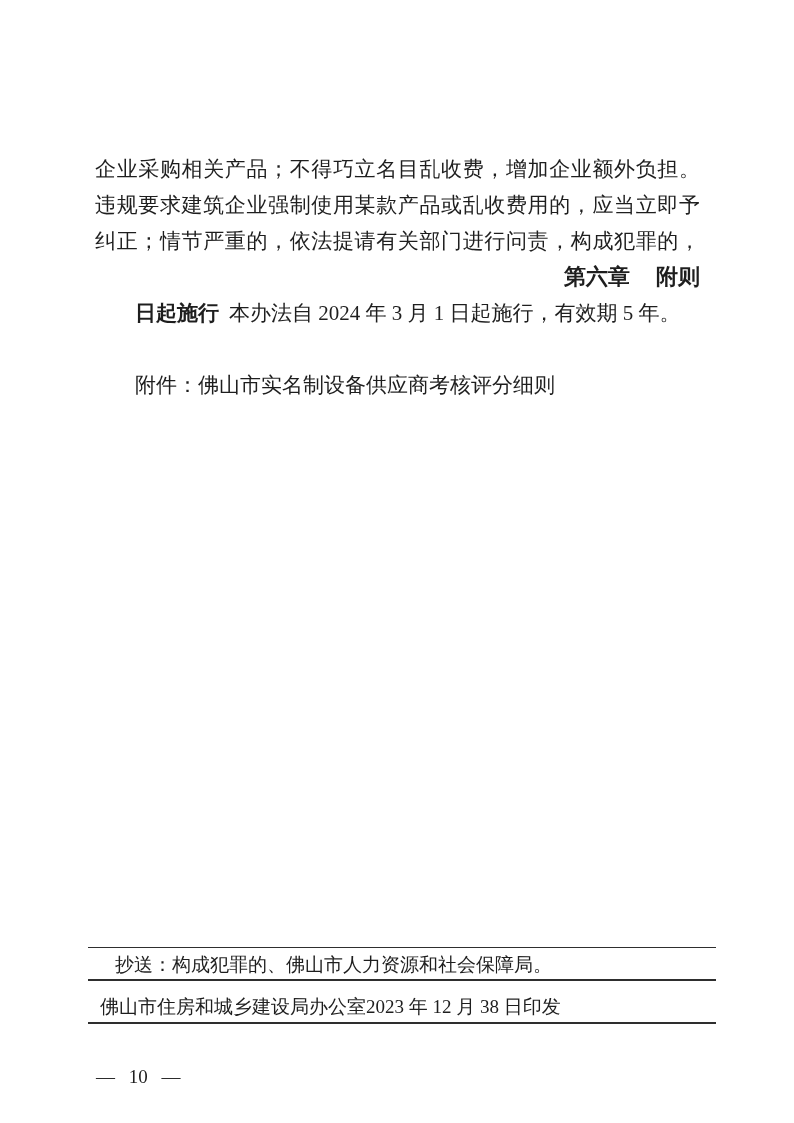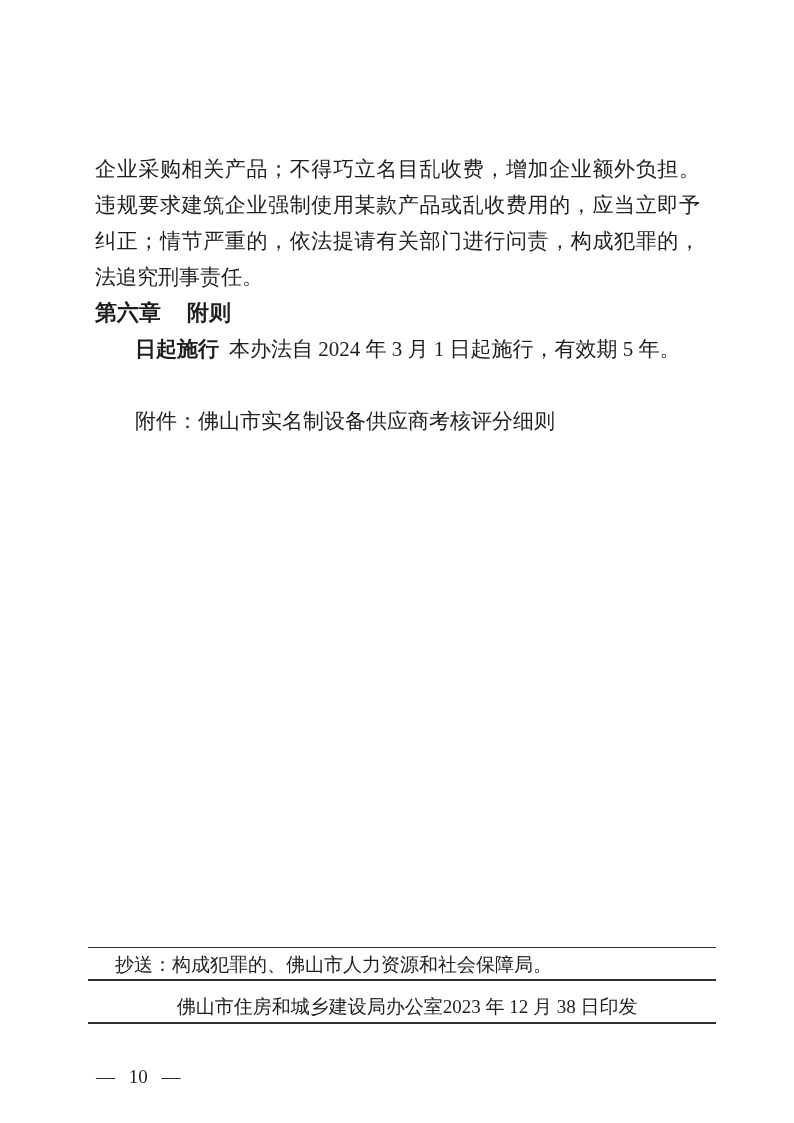--- a/index.html
+++ b/index.html
@@ -14,57 +14,56 @@
   
   .content{
     position:absolute;left:95px;top:151px;width:605px;
     font-size:21px;line-height:36px;
   }
   .bodyline{height:36px;overflow:hidden;}
   .jline{text-align:justify;}
   .jline::after{content:"";display:inline-block;width:100%;height:0;}
   .spacer{height:36px;}
   .chapter{
-    height:36px;text-align:left;font-weight:700;font-size:22px;
+    height:36px;text-align:right;font-weight:700;font-size:22px;
     font-family:"Liberation Sans","DejaVu Sans",sans-serif;
   }
   .chapter .chapter-num{margin-right:26px;}
   .article{height:36px;overflow:hidden;padding-left:40px;}
   .article .art-label{font-weight:700;margin-right:10px;}
   .attachment{height:36px;overflow:hidden;padding-left:40px;}
   
   .footer-rule{position:absolute;left:88px;width:628px;background:#2e2e2e;}
   .rule-top{top:947px;height:1px;}
   .rule-mid{top:979px;height:2px;}
   .rule-bottom{top:1022px;height:2px;}
   .cc-line{
     position:absolute;left:115px;top:950px;
     font-size:19px;line-height:29px;white-space:nowrap;
   }
   .colophon{
     position:absolute;left:88px;top:992px;width:628px;box-sizing:border-box;
     padding:0 2px 0 12px;
-    display:flex;justify-content:center;align-items:center;
+    display:flex;justify-content:flex-start;align-items:center;
     font-size:19px;line-height:29px;
   }
   .page-number{
     position:absolute;left:96px;top:1066px;
     font-size:19px;word-spacing:9px;white-space:nowrap;
   }
 </style>
 </head>
 <body>
 
 <div class="page">
 
   <div class="content">
     <div class="bodyline jline">企业采购相关产品；不得巧立名目乱收费，增加企业额外负担。对</div>
     <div class="bodyline jline">违规要求建筑企业强制使用某款产品或乱收费用的，应当立即予以</div>
     <div class="bodyline jline">纠正；情节严重的，依法提请有关部门进行问责，构成犯罪的，依</div>
-    <div class="bodyline">法追究刑事责任。</div>
 
     <div class="chapter">
       <span class="chapter-num">第六章</span><span>附则</span>
     </div>
 
 
     <div class="article">
       <span class="art-label">日起施行</span><span>本办法自 2024 年 3 月 1 日起施行，有效期 5 年。</span>
     </div>
 

